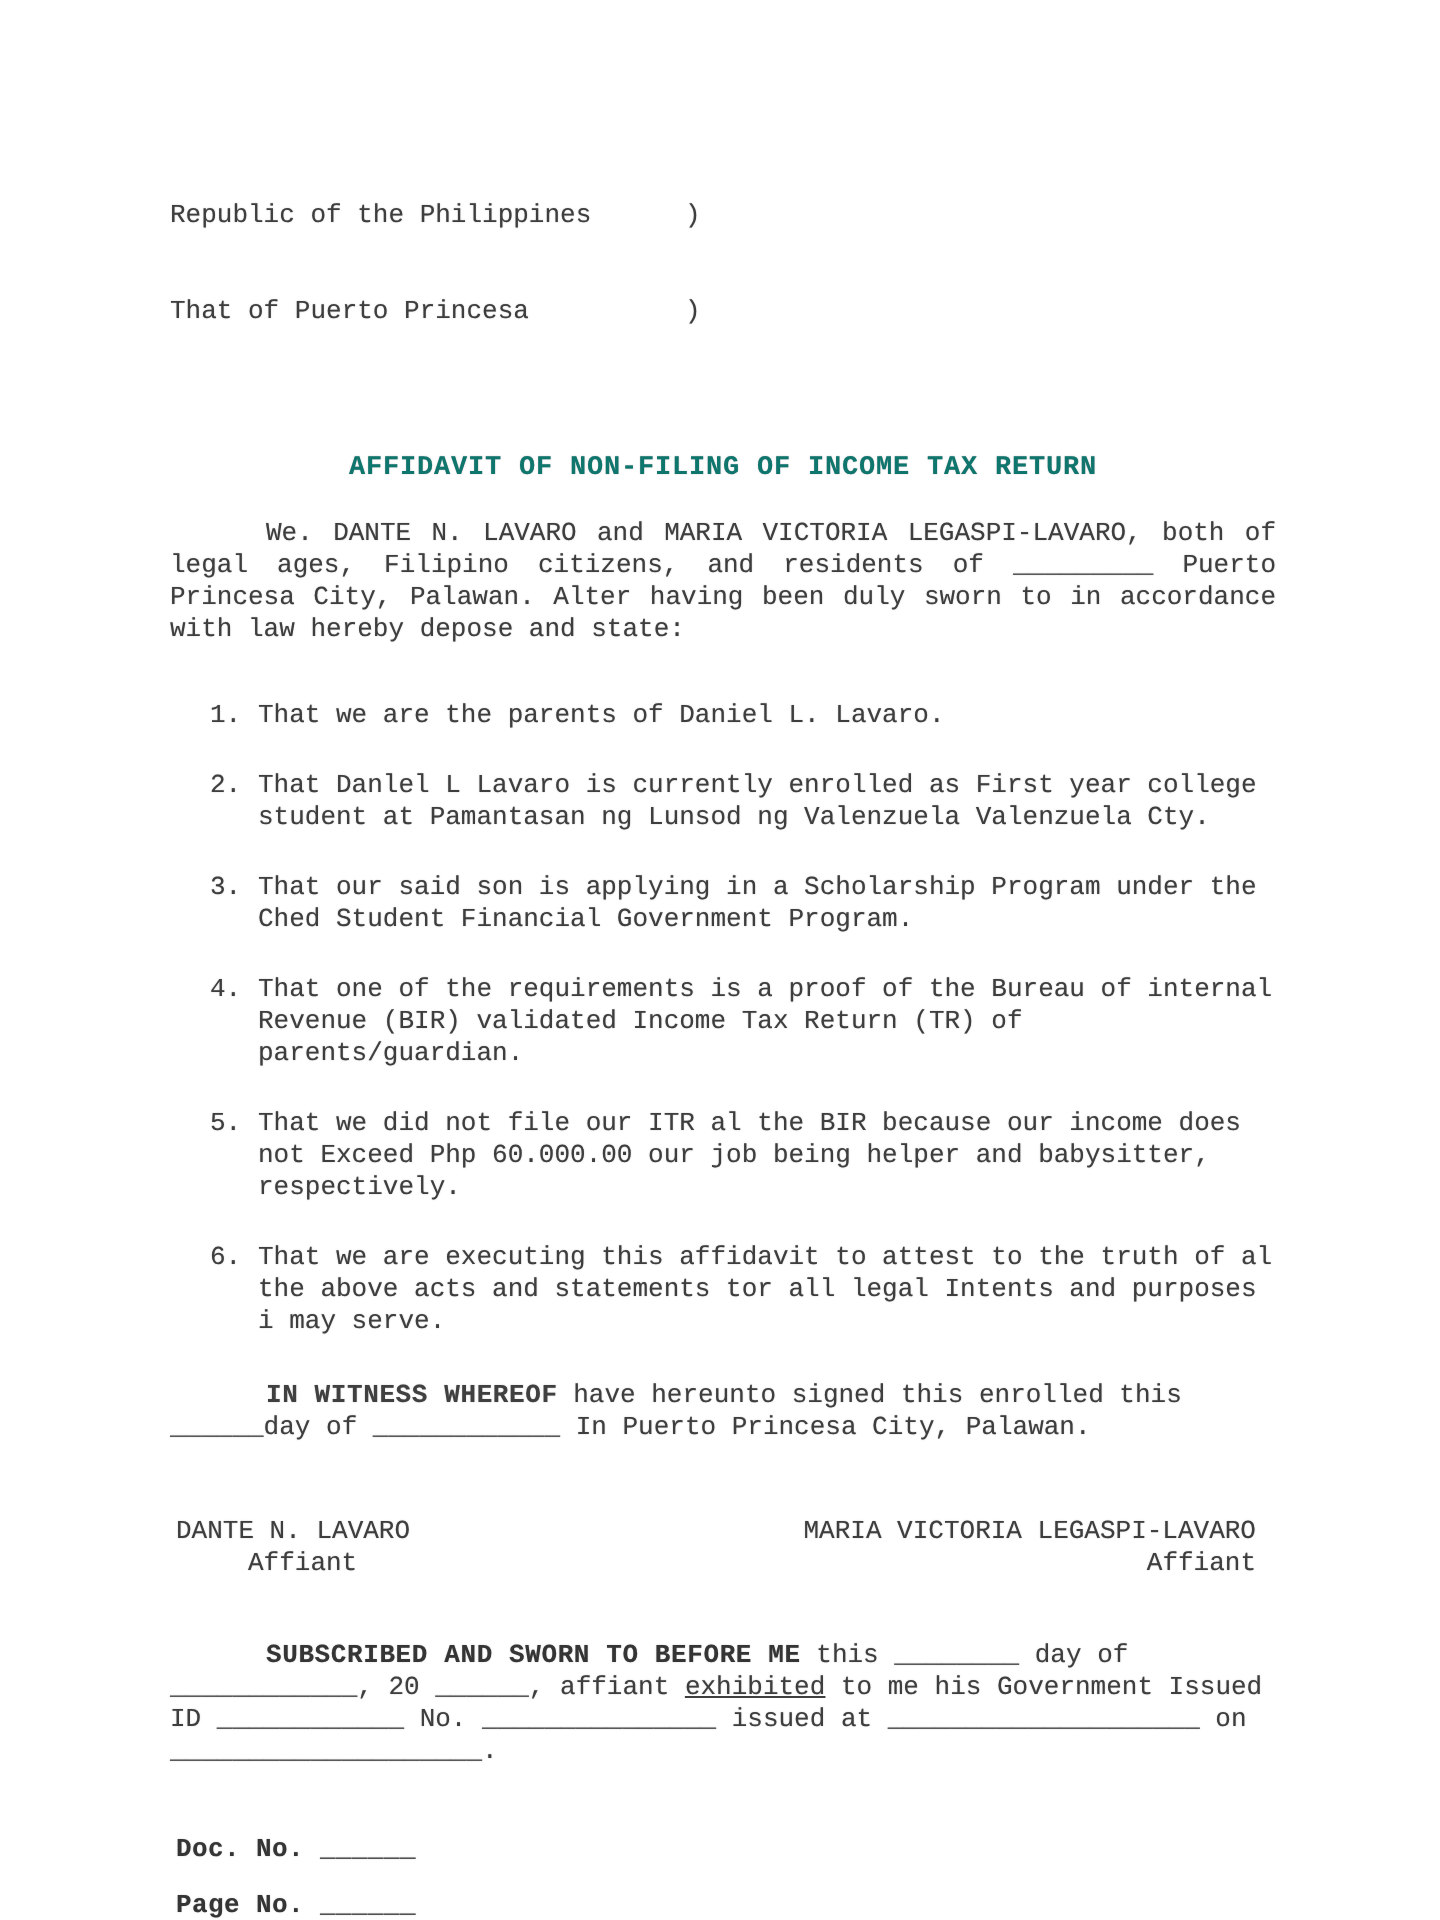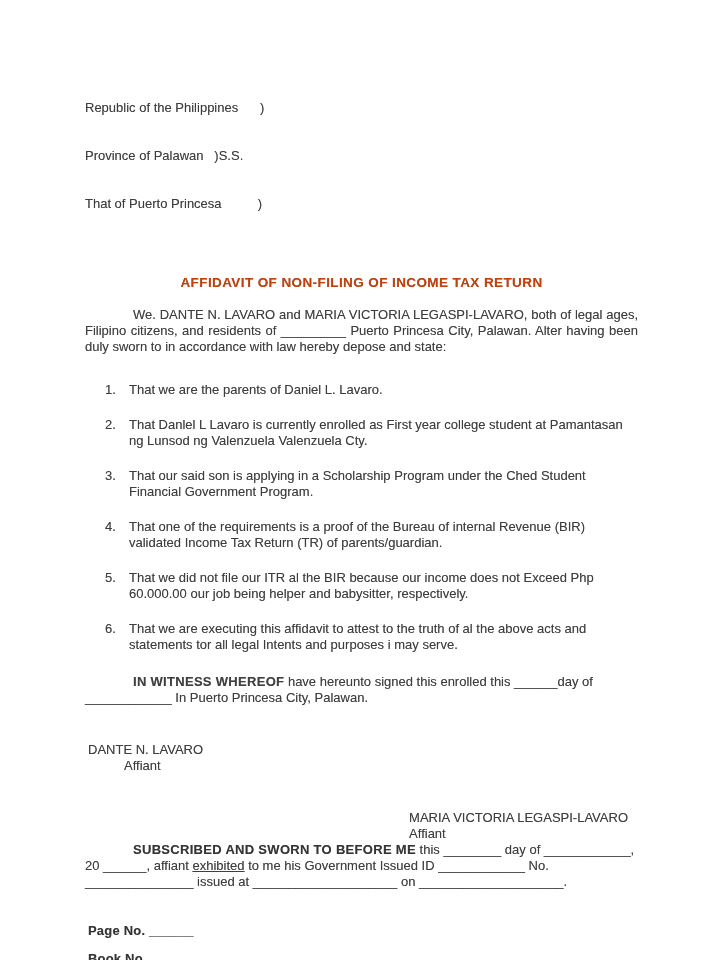--- a/index.html
+++ b/index.html
@@ -3,39 +3,39 @@
 <meta charset="utf-8">
 <style>
   * { margin: 0; padding: 0; box-sizing: border-box; }
   html, body { background: #ffffff; }
   .page {
     position: relative;
     width: 720px;
     height: 960px;
     margin: 0 auto;
     background: #ffffff;
-    font-family: Liberation Sans, sans-serif;
+    font-family: Liberation Mono, monospace;
     color: #3e3e3e;
     font-size: 13px;
     line-height: 16px;
     text-shadow: 0 0 0.6px rgba(90,90,90,0.55);
     overflow: hidden;
   }
   .content {
     padding: 68px 82px 0 85px; 
   }
   .venue { white-space: pre; }
   .venue div { line-height: 16px; }
   .doc-title {
     margin-top: 31px;
     text-align: center;
     font-weight: bold;
     font-size: 13.5px;
     letter-spacing: 0.4px;
-    color: #c2410c;
+    color: #0f766e;
   }
   .opening {
     margin-top: 16px;
     text-indent: 48px;
     text-align: justify;
   }
   .items { margin-top: 27px; }
   .item {
     display: flex;
     margin-bottom: 19px;
@@ -49,48 +49,47 @@
     max-width: 508px;
   }
   .witness {
     margin-top: 21px;
   }
   .witness .lead { font-weight: bold; letter-spacing: 0.3px; color: #404040; }
   .witness p { text-indent: 48px; }
   .signatures {
     margin-top: 36px;
     display: flex;
-    flex-direction: column;
   }
   .sig-left { margin-left: 3px; }
   .sig-left .role { margin-left: 36px; }
-  .sig-right { margin-left: auto; margin-right: 10px; text-align: left; margin-top: 36px; }
+  .sig-right { margin-left: auto; margin-right: 10px; text-align: right; }
   .sig-right .role { }
   .notary {
+    margin-top: 30px;
     text-indent: 48px;
   }
   .notary .lead { font-weight: bold; letter-spacing: 0.3px; color: #353535; }
   .notary .exhibited { text-decoration: underline; }
   .registry {
     margin-top: 33px;
     margin-left: 3px;
     font-weight: bold;
     color: #353535;
   }
   .registry div { margin-bottom: 12px; line-height: 16px; letter-spacing: 0.2px; }
 </style>
 </head>
 <body>
 
 <div class="page">
   <div class="content">
 
     <div class="venue">
       <div>Republic of the Philippines      )</div>
-      <div>Province of Palawan   )S.S.</div>
       <div>That of Puerto Princesa          )</div>
     </div>
 
     <div class="doc-title">AFFIDAVIT OF NON-FILING OF INCOME TAX RETURN</div>
 
     <p class="opening">We. DANTE N. LAVARO and MARIA VICTORIA LEGASPI-LAVARO, both of legal ages, Filipino citizens, and residents of _________ Puerto Princesa City, Palawan. Alter having been duly sworn to in accordance with law hereby depose and state:</p>
 
     <div class="items">
       <div class="item">
         <span class="num">1.</span>
@@ -129,19 +128,20 @@
       </div>
       <div class="sig-right">
         <div class="name">MARIA VICTORIA LEGASPI-LAVARO</div>
         <div class="role">Affiant</div>
       </div>
     </div>
 
     <p class="notary"><span class="lead">SUBSCRIBED AND SWORN TO BEFORE ME</span><span> this ________ day of ____________, 20 ______, affiant </span><span class="exhibited">exhibited</span><span> to me his Government Issued ID ____________ No. _______________ issued at ____________________ on ____________________.</span></p>
 
     <div class="registry">
+      <div>Doc. No. ______</div>
       <div>Page No. ______</div>
       <div>Book No. ______</div>
 
     </div>
 
   </div>
 </div>
 
 </body></html>

